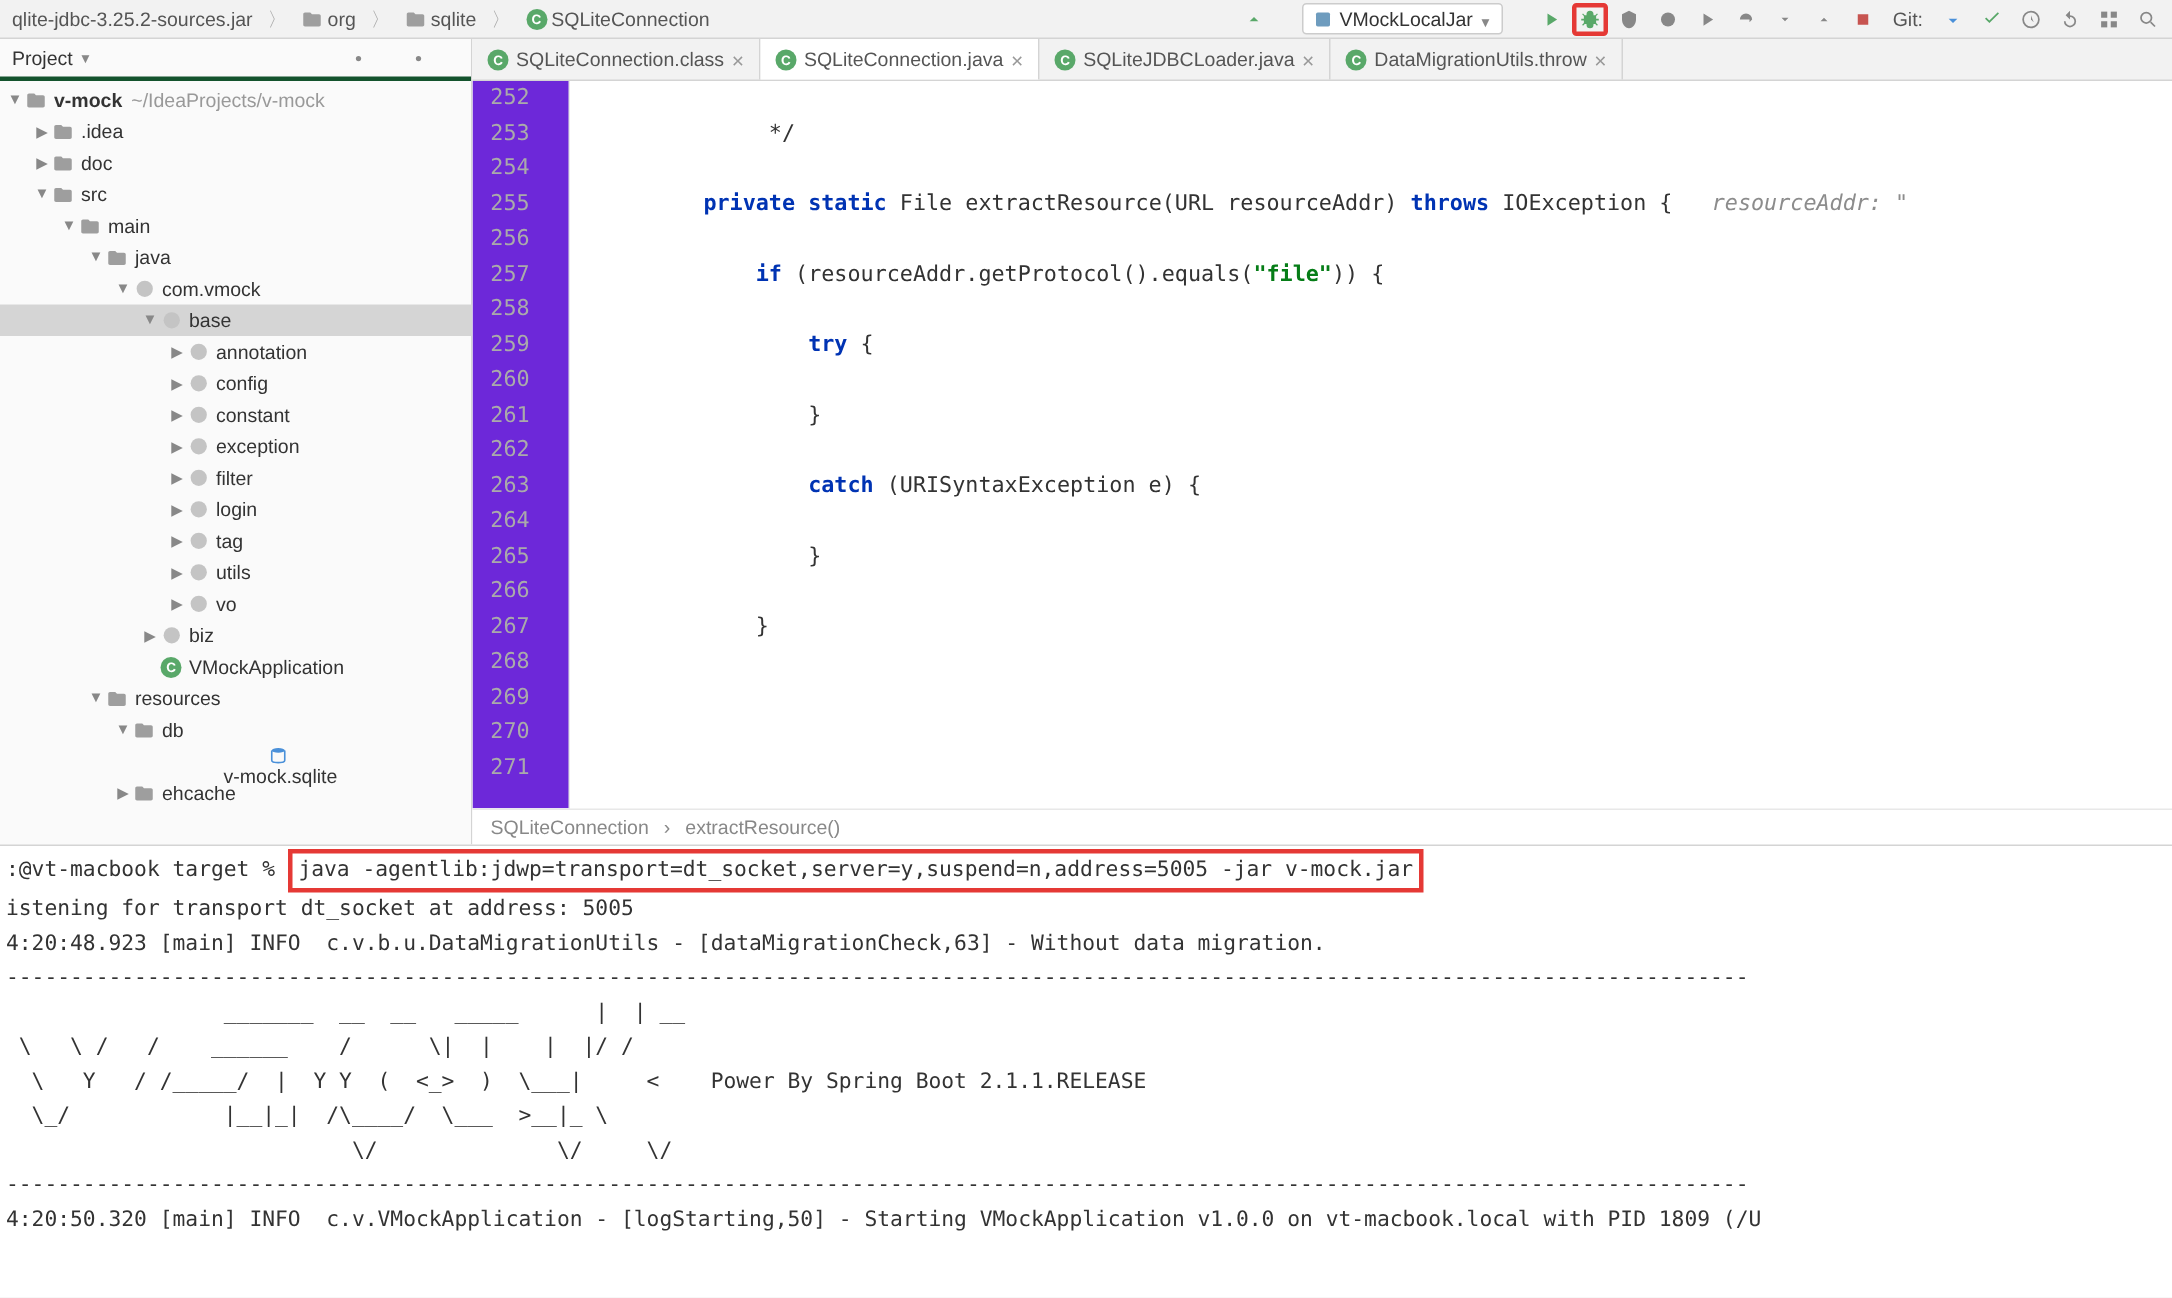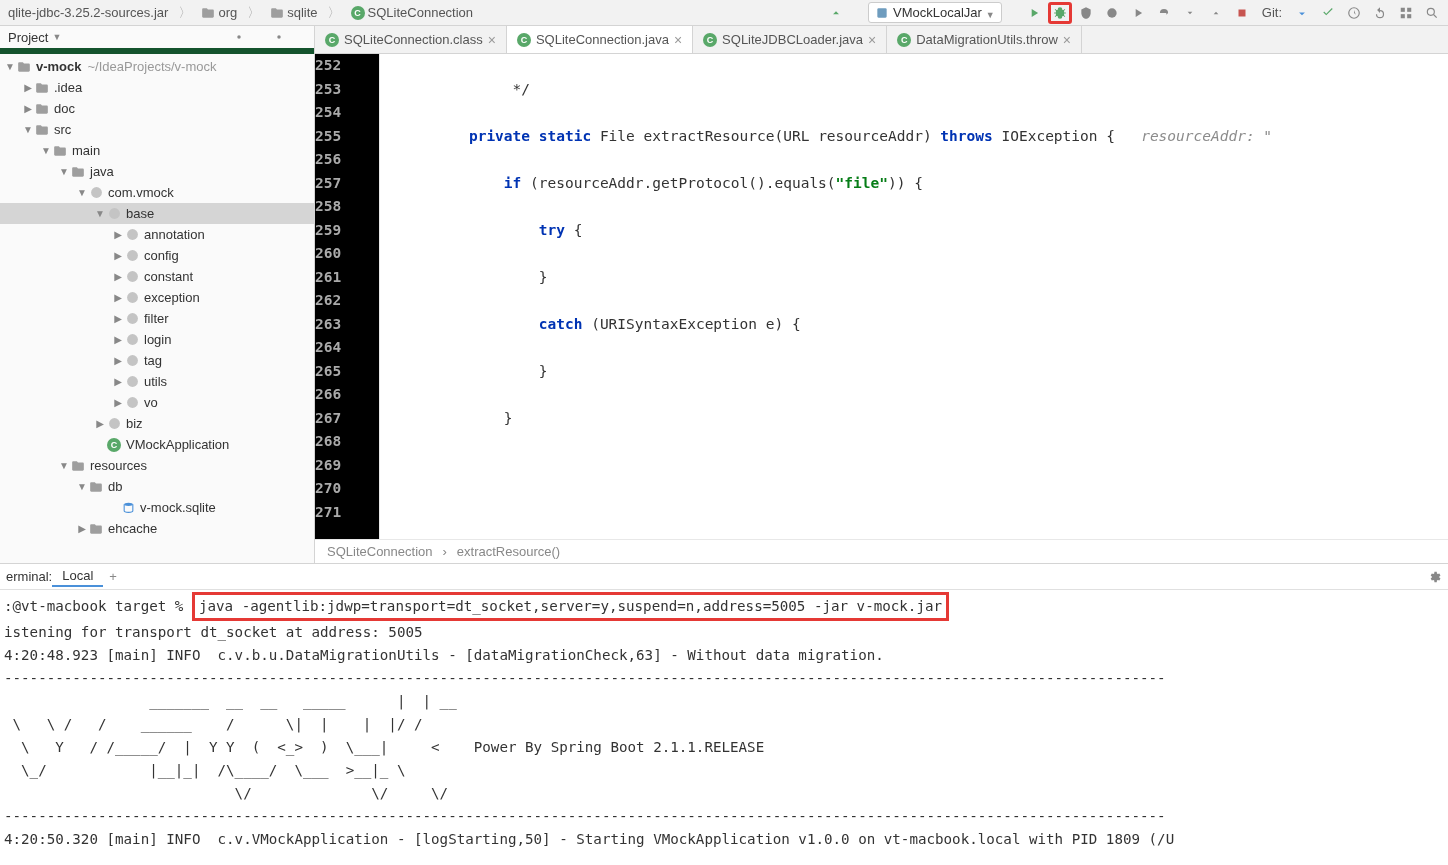--- a/index.html
+++ b/index.html
@@ -16,21 +16,21 @@
 .run-config { display: flex; align-items: flex-end; gap: 4px; border: 1px solid #ccc; border-radius: 3px; padding: 2px 6px; margin: 0 20px; background: #fff; }
 .toolbar-actions { display: flex; align-items: center; gap: 2px; }
 .tbtn { width: 24px; height: 22px; display: flex; align-items: center; justify-content: center; border-radius: 3px; cursor: pointer; }
 .tbtn svg { width: 14px; height: 14px; }
 .highlight-box { border: 3px solid #e53935; padding: 1px; }
 .git-label { margin: 0 6px; color: #555; }
 
 
 .main-row { display: flex; flex: 1; min-height: 0; }
 .sidebar { width: 315px; background: #fafafa; border-right: 1px solid #d4d4d4; display: flex; flex-direction: column; }
-.sidebar-header { display: flex; align-items: center; height: 28px; padding: 0 8px; border-bottom: 6px solid #14532d; }
+.sidebar-header { display: flex; align-items: center; height: 28px; padding: 0 8px; border-bottom: 3px solid #14532d; }
 .sidebar-title { flex: 1; font-weight: 500; display: flex; align-items: center; gap: 4px; }
 .sidebar-icons { display: flex; gap: 6px; }
 .sidebar-icons svg { width: 14px; height: 14px; fill: #888; cursor: pointer; }
 .tree { overflow-y: auto; padding: 2px 0; }
 .tree-item { display: flex; align-items: center; height: 21px; padding-left: 4px; cursor: pointer; }
 .tree-item.selected { background: #d5d5d5; }
 .tree-toggle { width: 12px; display: inline-flex; justify-content: center; color: #888; font-size: 10px; }
 .tree-icon { width: 16px; display: inline-flex; justify-content: center; margin-right: 4px; }
 .tree-label { white-space: nowrap; }
 .tree-hint { color: #999; margin-left: 6px; }
@@ -38,21 +38,21 @@
 .db-icon { width: 13px; height: 13px; fill: #4a90d9; }
 .gear-icon-s { width: 13px; height: 13px; fill: #d9822b; }
 
 
 .editor-area { flex: 1; display: flex; flex-direction: column; background: #fff; min-width: 0; }
 .tabs { display: flex; height: 28px; background: #f2f2f2; border-bottom: 1px solid #d4d4d4; }
 .tab { display: flex; align-items: center; gap: 5px; padding: 0 10px; border-right: 1px solid #d4d4d4; cursor: pointer; color: #555; }
 .tab.active { background: #fff; }
 .tab-close { color: #999; font-size: 14px; }
 .editor-body { flex: 1; display: flex; overflow: hidden; font-family: "Menlo", "Consolas", monospace; font-size: 14.5px; line-height: 23.5px; }
-.gutter { width: 65px; text-align: left; padding-right: 14px; color: #aaa; background: #000000; user-select: none; border-right: 1px solid #e8e8e8; font-weight: bold; }
+.gutter { width: 65px; text-align: center; padding-right: 14px; color: #aaa; background: #6d28d9; user-select: none; border-right: 1px solid #e8e8e8; }
 .markers { width: 20px; background: #fff; }
 .code { flex: 1; white-space: pre; overflow: hidden; padding-left: 4px; position: relative; }
 .code-line { padding-left: 30px; }
 .kw { color: #0033b3; font-weight: bold; }
 .str { color: #067d17; font-weight: bold; }
 .hint { color: #8c8c8c; font-style: italic; }
 .editor-status { height: 24px; background: #fff; border-top: 1px solid #e8e8e8; display: flex; align-items: center; padding: 0 12px; color: #888; gap: 10px; }
 
 
 .terminal { height: 302px; background: #fff; border-top: 1px solid #d4d4d4; display: flex; flex-direction: column; }
@@ -398,21 +398,21 @@
             </div>
             <div class="tree-item" style="padding-left: 76px;">
               <span class="tree-toggle">▼</span>
               <span class="tree-icon">
                 <svg class="folder-icon" viewBox="0 0 24 24">
                   <path d="M10 4H4c-1.1 0-2 .9-2 2v12c0 1.1.9 2 2 2h16c1.1 0 2-.9 2-2V8c0-1.1-.9-2-2-2h-8l-2-2z"></path>
                 </svg>
               </span>
               <span class="tree-label">db</span>
             </div>
-            <div class="tree-item" style="padding-left: 108px;">
+            <div class="tree-item" style="padding-left: 60px; flex-direction: column;">
               <span class="tree-toggle"></span>
               <span class="tree-icon">
                 <svg class="db-icon" viewBox="0 0 24 24">
                   <ellipse cx="12" cy="6" rx="8" ry="3"></ellipse>
                   <path d="M4 6v12c0 1.7 3.6 3 8 3s8-1.3 8-3V6" fill="none" stroke="#4a90d9" stroke-width="2"></path>
                 </svg>
               </span>
               <span class="tree-label">v-mock.sqlite</span>
             </div>
             <div class="tree-item" style="padding-left: 76px;">
@@ -498,29 +498,20 @@
       </div>
       <div class="editor-status">
         <span>SQLiteConnection</span> 
           <span>›</span> 
           <span>extractResource()</span>
       </div>
     </div>
   </div>
 
   <div class="terminal">
-    <div class="term-tabs">
-      <span>erminal:</span>
-      <span class="term-tab active">Local</span>
-      <span class="term-plus">+</span>
-      <svg class="term-gear" width="14" height="14" viewBox="0 0 24 24" fill="#888">
-          <circle cx="12" cy="12" r="3"></circle>
-          <path d="M19.4 13a7.5 7.5 0 0 0 0-2l2-1.6-2-3.4-2.4.9a7.5 7.5 0 0 0-1.7-1L15 3h-4l-.3 2.9a7.5 7.5 0 0 0-1.7 1l-2.4-.9-2 3.4L6.6 11a7.5 7.5 0 0 0 0 2l-2 1.6 2 3.4 2.4-.9a7.5 7.5 0 0 0 1.7 1L11 21h4l.3-2.9a7.5 7.5 0 0 0 1.7-1l2.4.9 2-3.4z"></path>
-        </svg>
-    </div>
     <div class="term-body"><span>:@vt-macbook target % </span><span class="term-cmd-box">java -agentlib:jdwp=transport=dt_socket,server=y,suspend=n,address=5005 -jar v-mock.jar</span>
 istening for transport dt_socket at address: 5005
 4:20:48.923 [main] INFO  c.v.b.u.DataMigrationUtils - [dataMigrationCheck,63] - Without data migration.
 ----------------------------------------------------------------------------------------------------------------------------------------
                  _______  __  __   _____      |  | __
  \   \ /   /    ______    /      \|  |    |  |/ /
   \   Y   / /_____/  |  Y Y  (  &lt;_&gt;  )  \___|     &lt;    Power By Spring Boot 2.1.1.RELEASE
   \_/            |__|_|  /\____/  \___  &gt;__|_ \
                            \/              \/     \/
 ----------------------------------------------------------------------------------------------------------------------------------------

